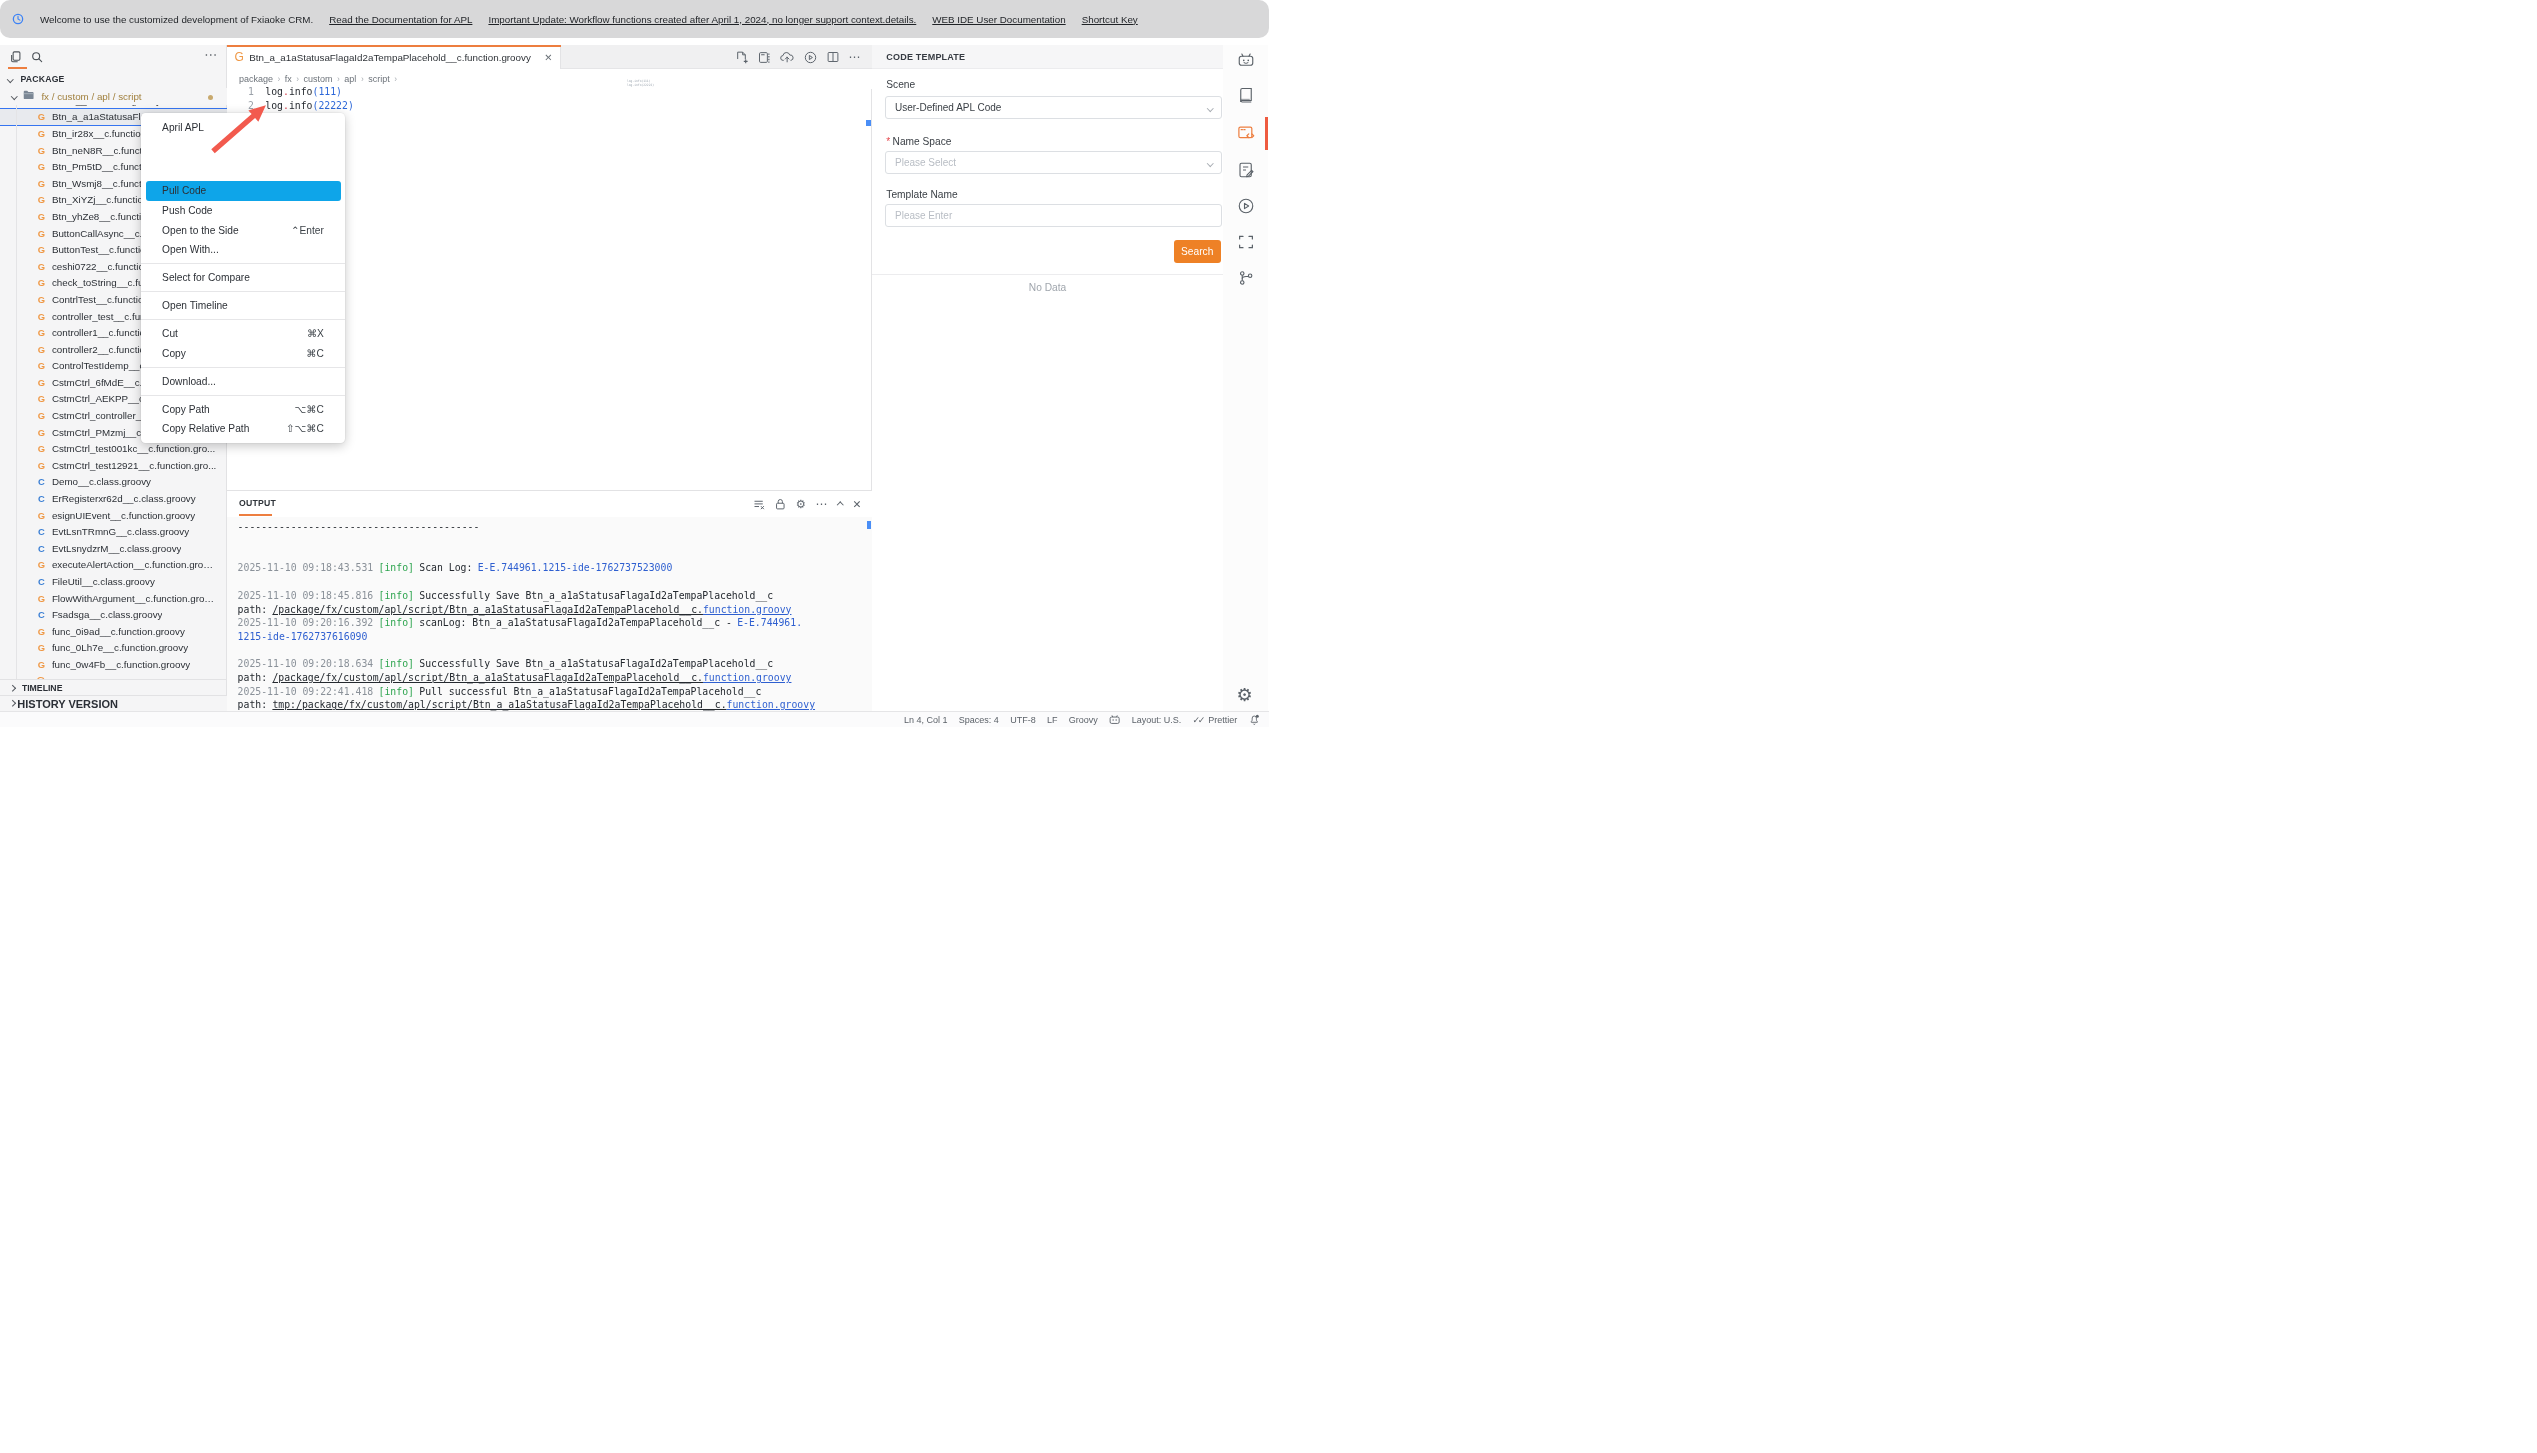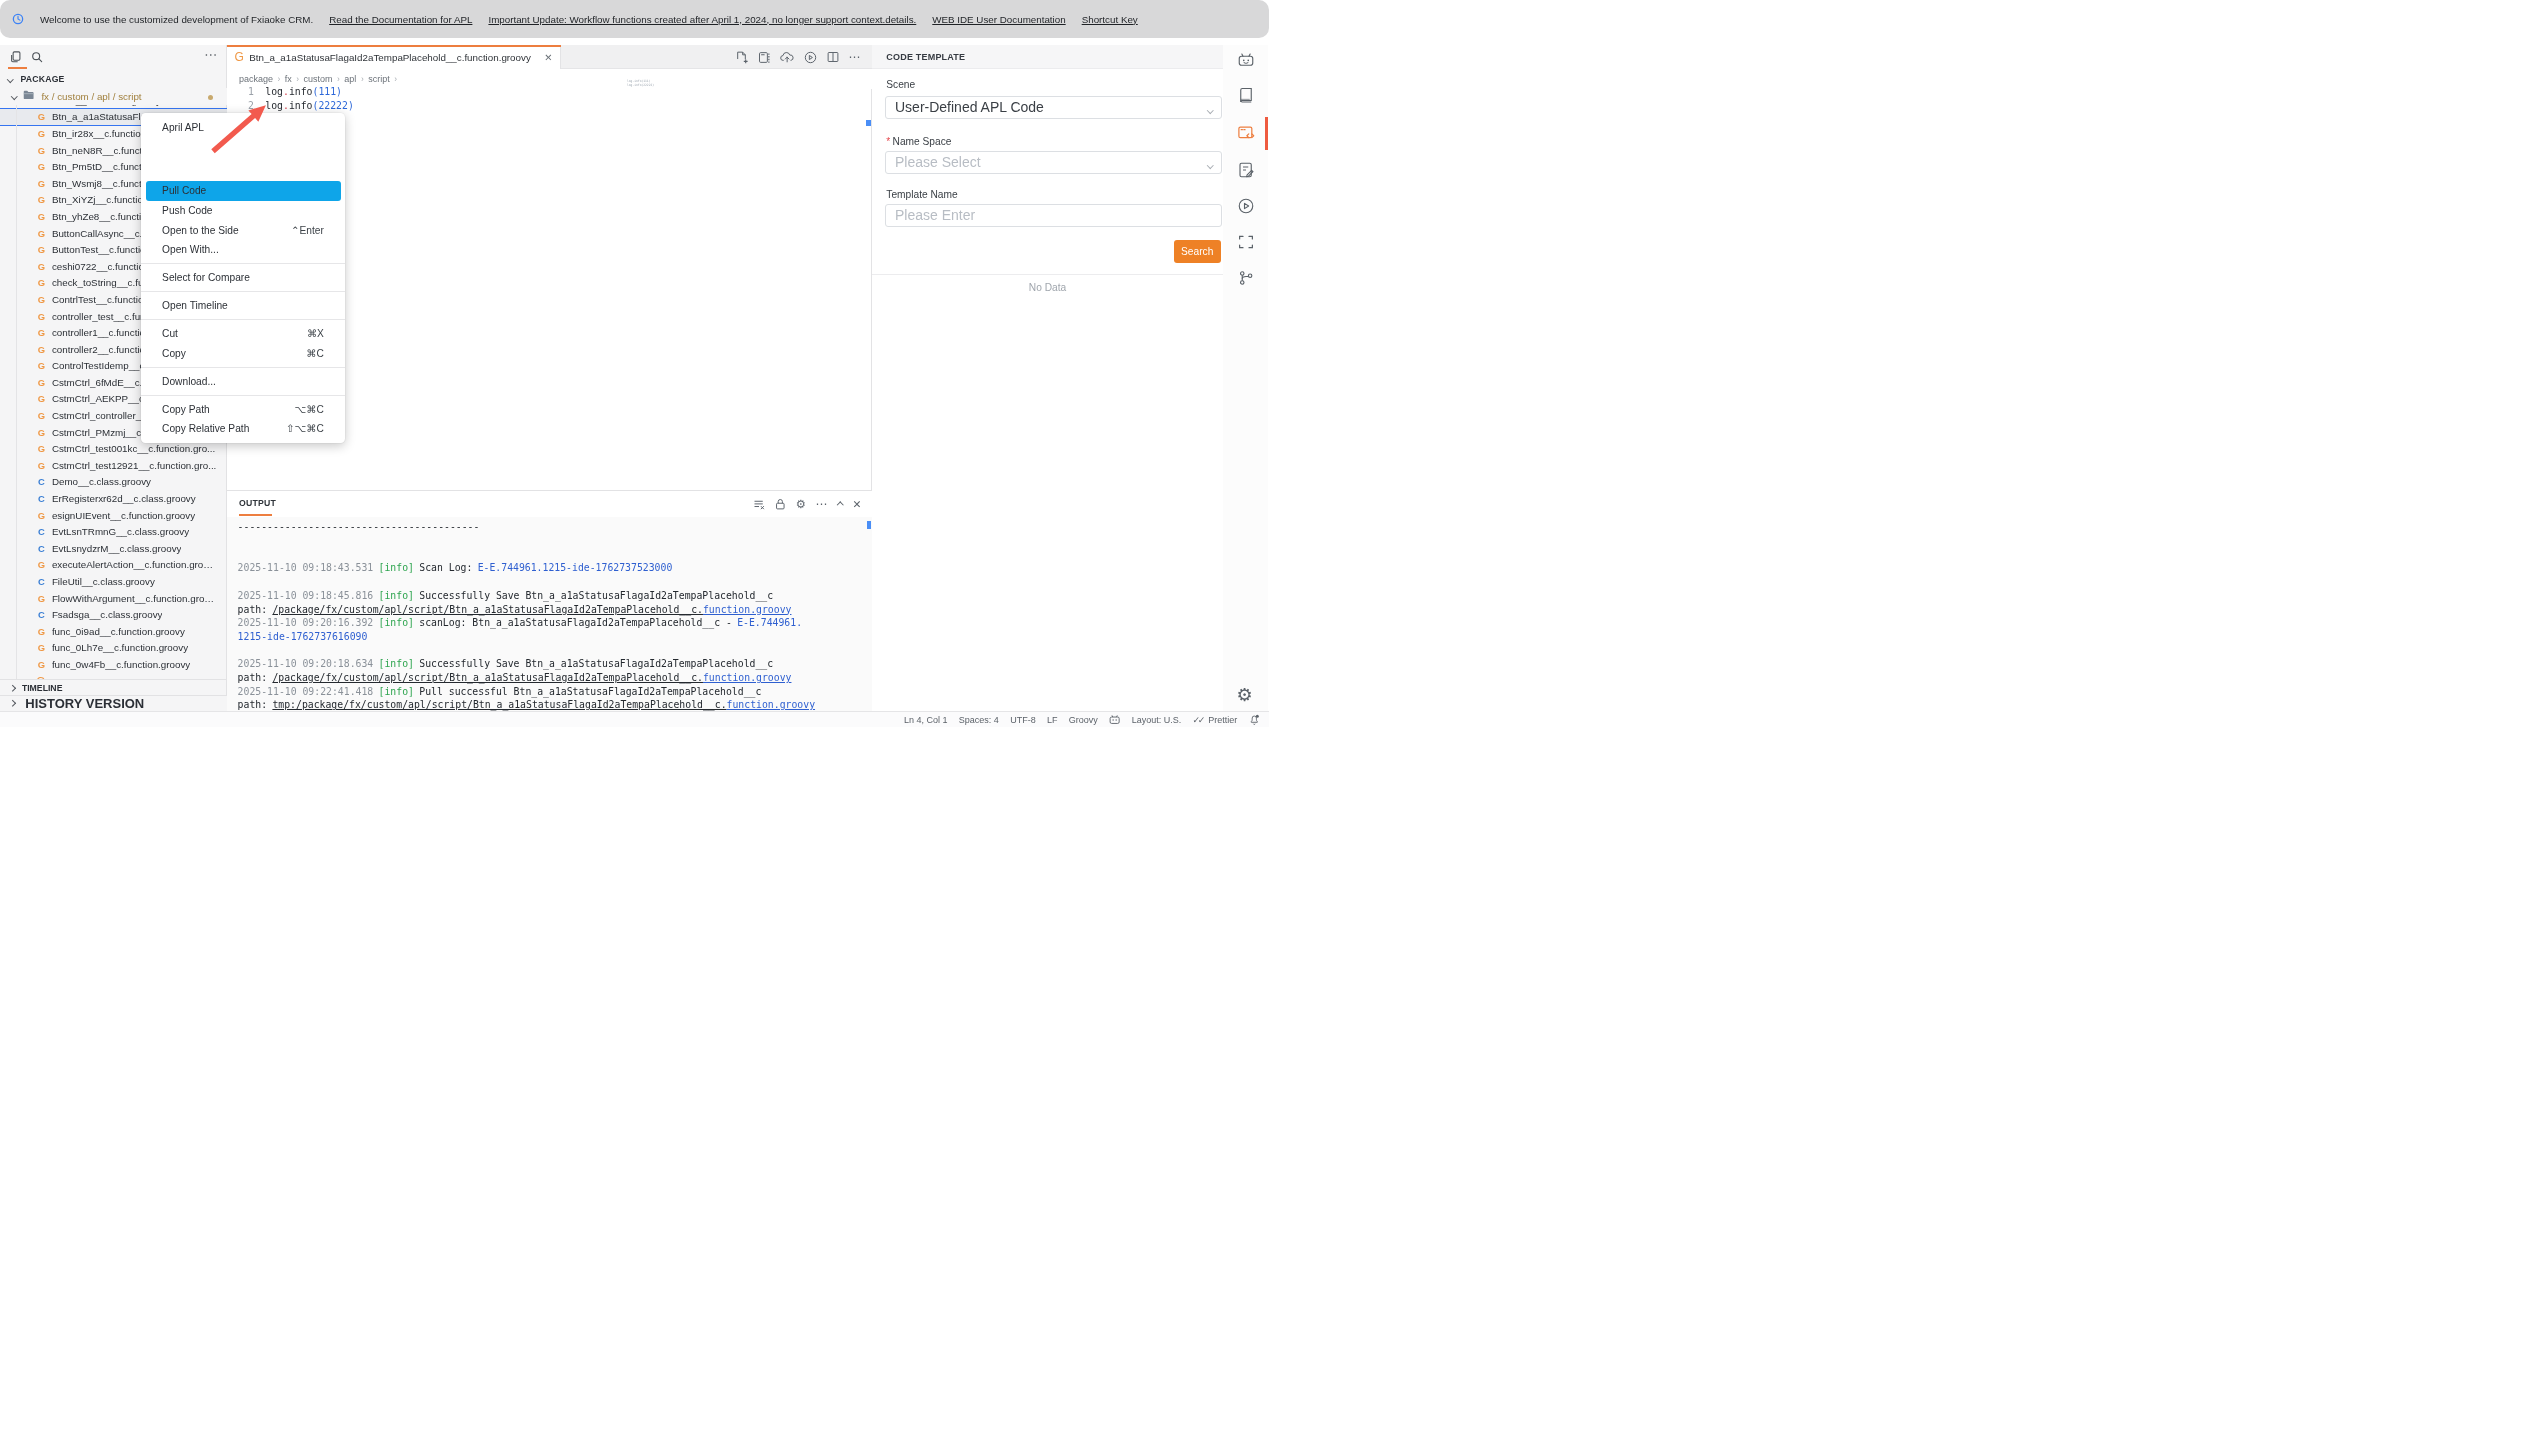--- a/index.html
+++ b/index.html
@@ -38,21 +38,21 @@
   #tree { position:absolute; left:0; top:47px; width:227px; height:587px; overflow:hidden; }
   #indent-guide { position:absolute; left:16px; top:0; bottom:0; width:0.8px; background:#e4e4e6; }
   .trow { height:16.6px; display:flex; align-items:center; padding-left:36px; padding-right:10.6px; font-size:9.8px; color:#2c3036; cursor:pointer; white-space:nowrap; }
   .trow .ficon { width:10.6px; margin-right:5.3px; font-weight:bold; font-size:9.4px; flex:0 0 auto; text-align:center; }
   .ficon.g { color:#EF9845; }
   .ficon.c { color:#3B7FD4; }
   .trow .fname { overflow:hidden; text-overflow:ellipsis; }
   .trow.selected { background:#e8eaee; outline:0.8px solid #3574f0; outline-offset:-0.8px; }
   #tree-partial { position:absolute; left:0; top:582px; width:227px; height:16.6px; display:flex; align-items:center; padding-left:36px; }
   #sec-timeline { position:absolute; left:0; top:634px; width:227px; height:16.6px; border-top:0.8px solid #e2e2e4; display:flex; align-items:center; gap:7.6px; padding-left:9.8px; font-size:8.7px; font-weight:bold; color:#2b2f36; cursor:pointer; }
-  #sec-history { position:absolute; left:0; top:650px; width:227px; height:16px; border-top:0.8px solid #e2e2e4; display:flex; align-items:center; gap:11px; padding-left:9.8px; font-size:13px; font-weight:bold; color:#2b2f36; cursor:pointer; background:#f5f5f6; }
+  #sec-history { position:absolute; left:0; top:650px; width:227px; height:16px; border-top:0.8px solid #e2e2e4; display:flex; align-items:center; gap:3px; padding-left:9.8px; font-size:11px; font-weight:bold; color:#2b2f36; cursor:pointer; background:#f5f5f6; }
 
   
   #ctxmenu { left:141px; top:113px; width:204px; z-index:50; background:#fff; border-radius:4.5px; box-shadow:0 2.3px 10.6px rgba(0,0,0,.22), 0 0 0 0.8px rgba(0,0,0,.04); padding:4.5px 0; }
   .menu-item { height:19.6px; margin:0 4.5px; padding:0 16.6px; border-radius:3px; display:flex; align-items:center; justify-content:space-between; font-size:10.2px; color:#2c3036; cursor:pointer; }
   .menu-item.hover { background:#0ea5e9;margin-top:44px; }
   .menu-sc { color:#3c4248; margin-left:18px; white-space:nowrap; }
   .menu-sep { height:0.8px; background:#e6e6e8; margin:3.8px 0; }
 
   
   #editorcol { left:227px; top:45px; width:645px; height:666px; background:#fff; border-right:0.8px solid #e3e3e5; }
@@ -91,21 +91,21 @@
   .olink { color:#2e5fd0; }
   .ul { text-decoration:underline; }
   .opath { color:#24292f; text-decoration:underline; }
   #out-thumb { position:absolute; right:1.5px; top:29.5px; width:3.8px; height:8.3px; background:#4a8ef6; }
 
   
   #rpanel { left:872px; top:45px; width:352px; height:666px; background:#fff; border-right:0.8px solid #e8e8ea; }
   #rp-head { position:absolute; left:0; top:0; width:100%; height:24px; background:#f6f6f7; border-bottom:0.8px solid #ececee; display:flex; align-items:center; padding-left:14.3px; font-size:9px; font-weight:600; letter-spacing:0.2px; color:#363b42; }
   .rp-label { position:absolute; left:14.3px; font-size:10.2px; color:#3b4046; }
   .req { color:#e5484d; margin-right:2.3px; }
-  .rp-input { position:absolute; left:13px; width:337px; height:22.7px; border:0.8px solid #dcdfe3; border-radius:3px; background:#fff; display:flex; align-items:center; padding:0 9px; font-size:14px; color:#3a3f45; cursor:pointer; }
+  .rp-input { position:absolute; left:13px; width:337px; height:22.7px; border:0.8px solid #dcdfe3; border-radius:3px; background:#fff; display:flex; align-items:center; padding:0 9px; font-size:10px; color:#3a3f45; cursor:pointer; }
   .rp-input .ph { color:#b8bdc4; }
   .rp-input .dd { margin-left:auto; color:#a8adb3; }
   .dd .chev { border-color:#a8adb3; }
   #rp-search { position:absolute; right:2.3px; top:195px; width:47px; height:23.4px; background:#EE8126; color:#fff; border:none; border-radius:3px; font-size:10.2px; font-family:"Liberation Sans", sans-serif; cursor:pointer; }
   #rp-divider { position:absolute; left:0; top:229px; width:100%; height:0.8px; background:#ececee; }
   #rp-nodata { position:absolute; left:0; top:237px; width:100%; text-align:center; font-size:10.2px; color:#a0a6ad; }
 
   
   #rail { left:1223px; top:45px; width:45px; height:666px; background:#fcfcfc; }
   .rail-icon { position:absolute; left:13.6px; color:#5a6168; cursor:pointer; }

